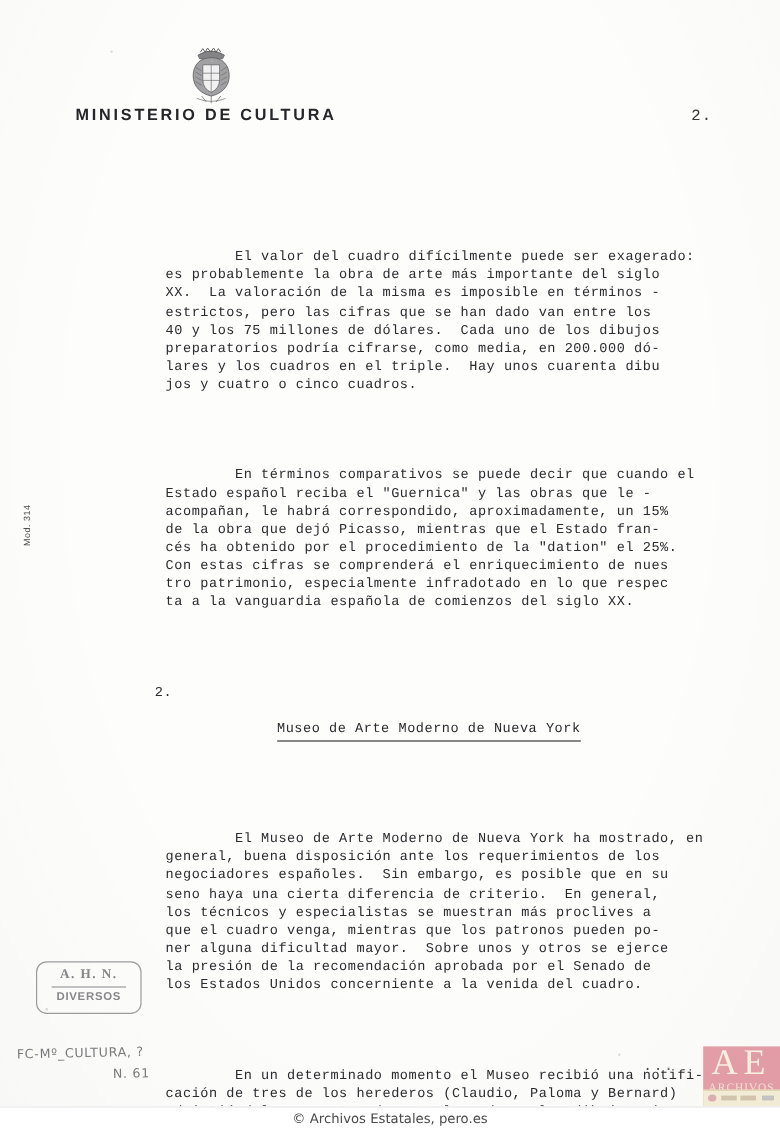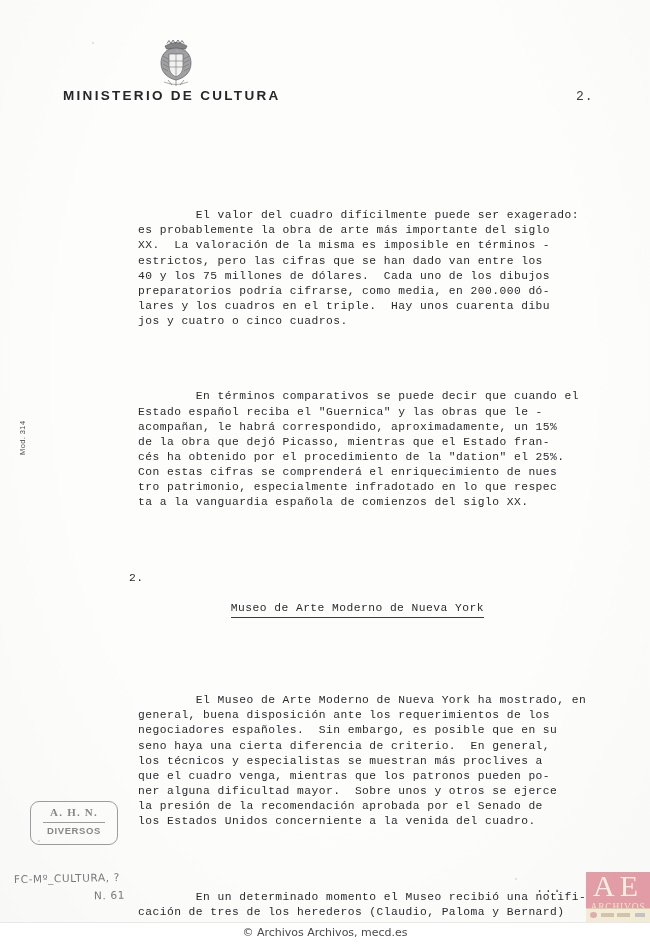--- a/index.html
+++ b/index.html
@@ -380,16 +380,16 @@
 
     <span class="speck" style="left:176px;top:50px;width:2px;height:2px;"></span>
     <span class="speck" style="left:92px;top:42px;width:2px;height:2px;"></span>
     <span class="speck" style="left:38px;top:840px;width:2px;height:2px;"></span>
     <span class="speck" style="left:515px;top:878px;width:2px;height:2px;"></span>
     <span class="speck" style="left:556px;top:889px;width:2px;height:2px;"></span>
 
   </div>
 
   <div class="footer-bar">
-    <div class="footer-text">© Archivos Archivos, mecd.es</div>
+    <div class="footer-text">© Archivos Estatales, pero.es</div>
   </div>
 
 </div>
 
 </body></html>

